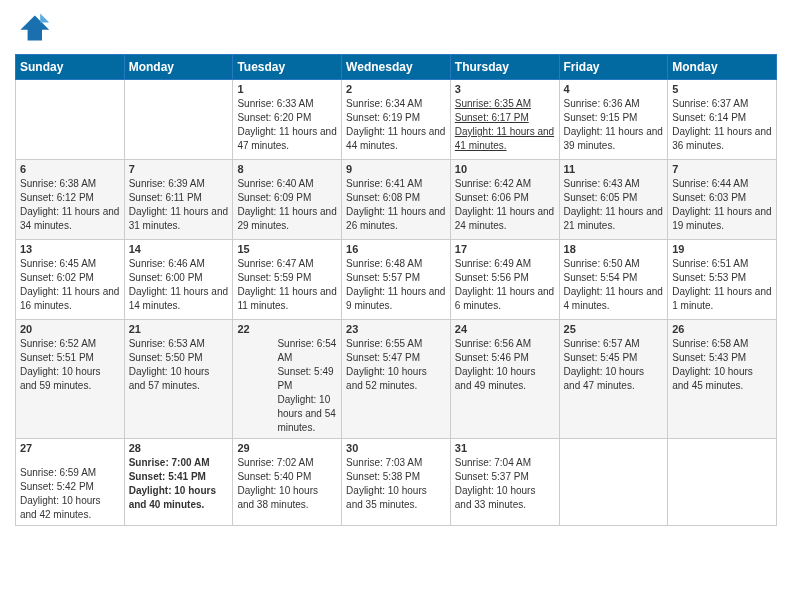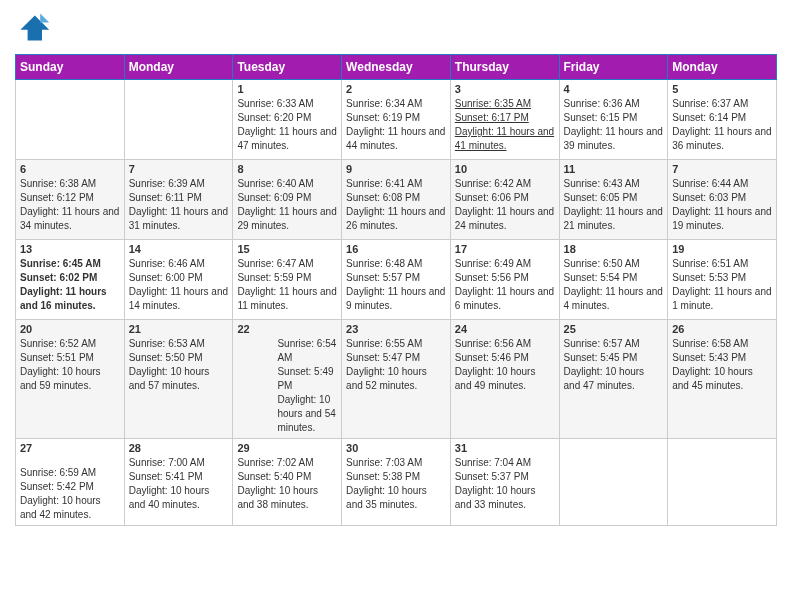--- a/index.html
+++ b/index.html
@@ -52,21 +52,21 @@
     .subtitle {
       font-size: 14px;
       color: #555;
     }
     table {
       width: 100%;
       border-collapse: collapse;
       table-layout: fixed;
     }
     thead tr th {
-      background: #a21caf;
+      background: #0369a1;
       color: #fff;
       font-size: 12px;
       font-weight: bold;
       padding: 5px 4px;
       text-align: left;
       border: 1px solid #2878c0;
     }
     tbody tr td {
       border: 1px solid #ccc;
       vertical-align: top;
@@ -146,21 +146,21 @@
           </td>
           <td>
             <div class="day-number">3</div>
             <div class="day-info" style="white-space: pre-line; text-decoration: underline;">Sunrise: 6:35 AM
 Sunset: 6:17 PM
 Daylight: 11 hours and 41 minutes.</div>
           </td>
           <td>
             <div class="day-number">4</div>
             <div class="day-info" style="white-space: pre-line;">Sunrise: 6:36 AM
-Sunset: 6:15 PM
+Sunset: 9:15 PM
 Daylight: 11 hours and 39 minutes.</div>
           </td>
           <td>
             <div class="day-number">5</div>
             <div class="day-info" style="white-space: pre-line;">Sunrise: 6:37 AM
 Sunset: 6:14 PM
 Daylight: 11 hours and 36 minutes.</div>
           </td>
         </tr>
         <tr>
@@ -203,21 +203,21 @@
           <td>
             <div class="day-number">7</div>
             <div class="day-info" style="white-space: pre-line;">Sunrise: 6:44 AM
 Sunset: 6:03 PM
 Daylight: 11 hours and 19 minutes.</div>
           </td>
         </tr>
         <tr>
           <td>
             <div class="day-number">13</div>
-            <div class="day-info" style="white-space: pre-line; font-weight: bold;">Sunrise: 6:45 AM
+            <div class="day-info" style="white-space: pre-line;">Sunrise: 6:45 AM
 Sunset: 6:02 PM
 Daylight: 11 hours and 16 minutes.</div>
           </td>
           <td>
             <div class="day-number">14</div>
             <div class="day-info" style="white-space: pre-line;">Sunrise: 6:46 AM
 Sunset: 6:00 PM
 Daylight: 11 hours and 14 minutes.</div>
           </td>
           <td>
@@ -297,21 +297,21 @@
         </tr>
         <tr>
           <td>
             <div class="day-number">27</div>
             <div class="day-info" style="white-space: pre-line; margin-top: 12px;">Sunrise: 6:59 AM
 Sunset: 5:42 PM
 Daylight: 10 hours and 42 minutes.</div>
           </td>
           <td>
             <div class="day-number">28</div>
-            <div class="day-info" style="white-space: pre-line;">Sunrise: 7:00 AM
+            <div class="day-info" style="white-space: pre-line; font-weight: bold;">Sunrise: 7:00 AM
 Sunset: 5:41 PM
 Daylight: 10 hours and 40 minutes.</div>
           </td>
           <td>
             <div class="day-number">29</div>
             <div class="day-info" style="white-space: pre-line;">Sunrise: 7:02 AM
 Sunset: 5:40 PM
 Daylight: 10 hours and 38 minutes.</div>
           </td>
           <td>

